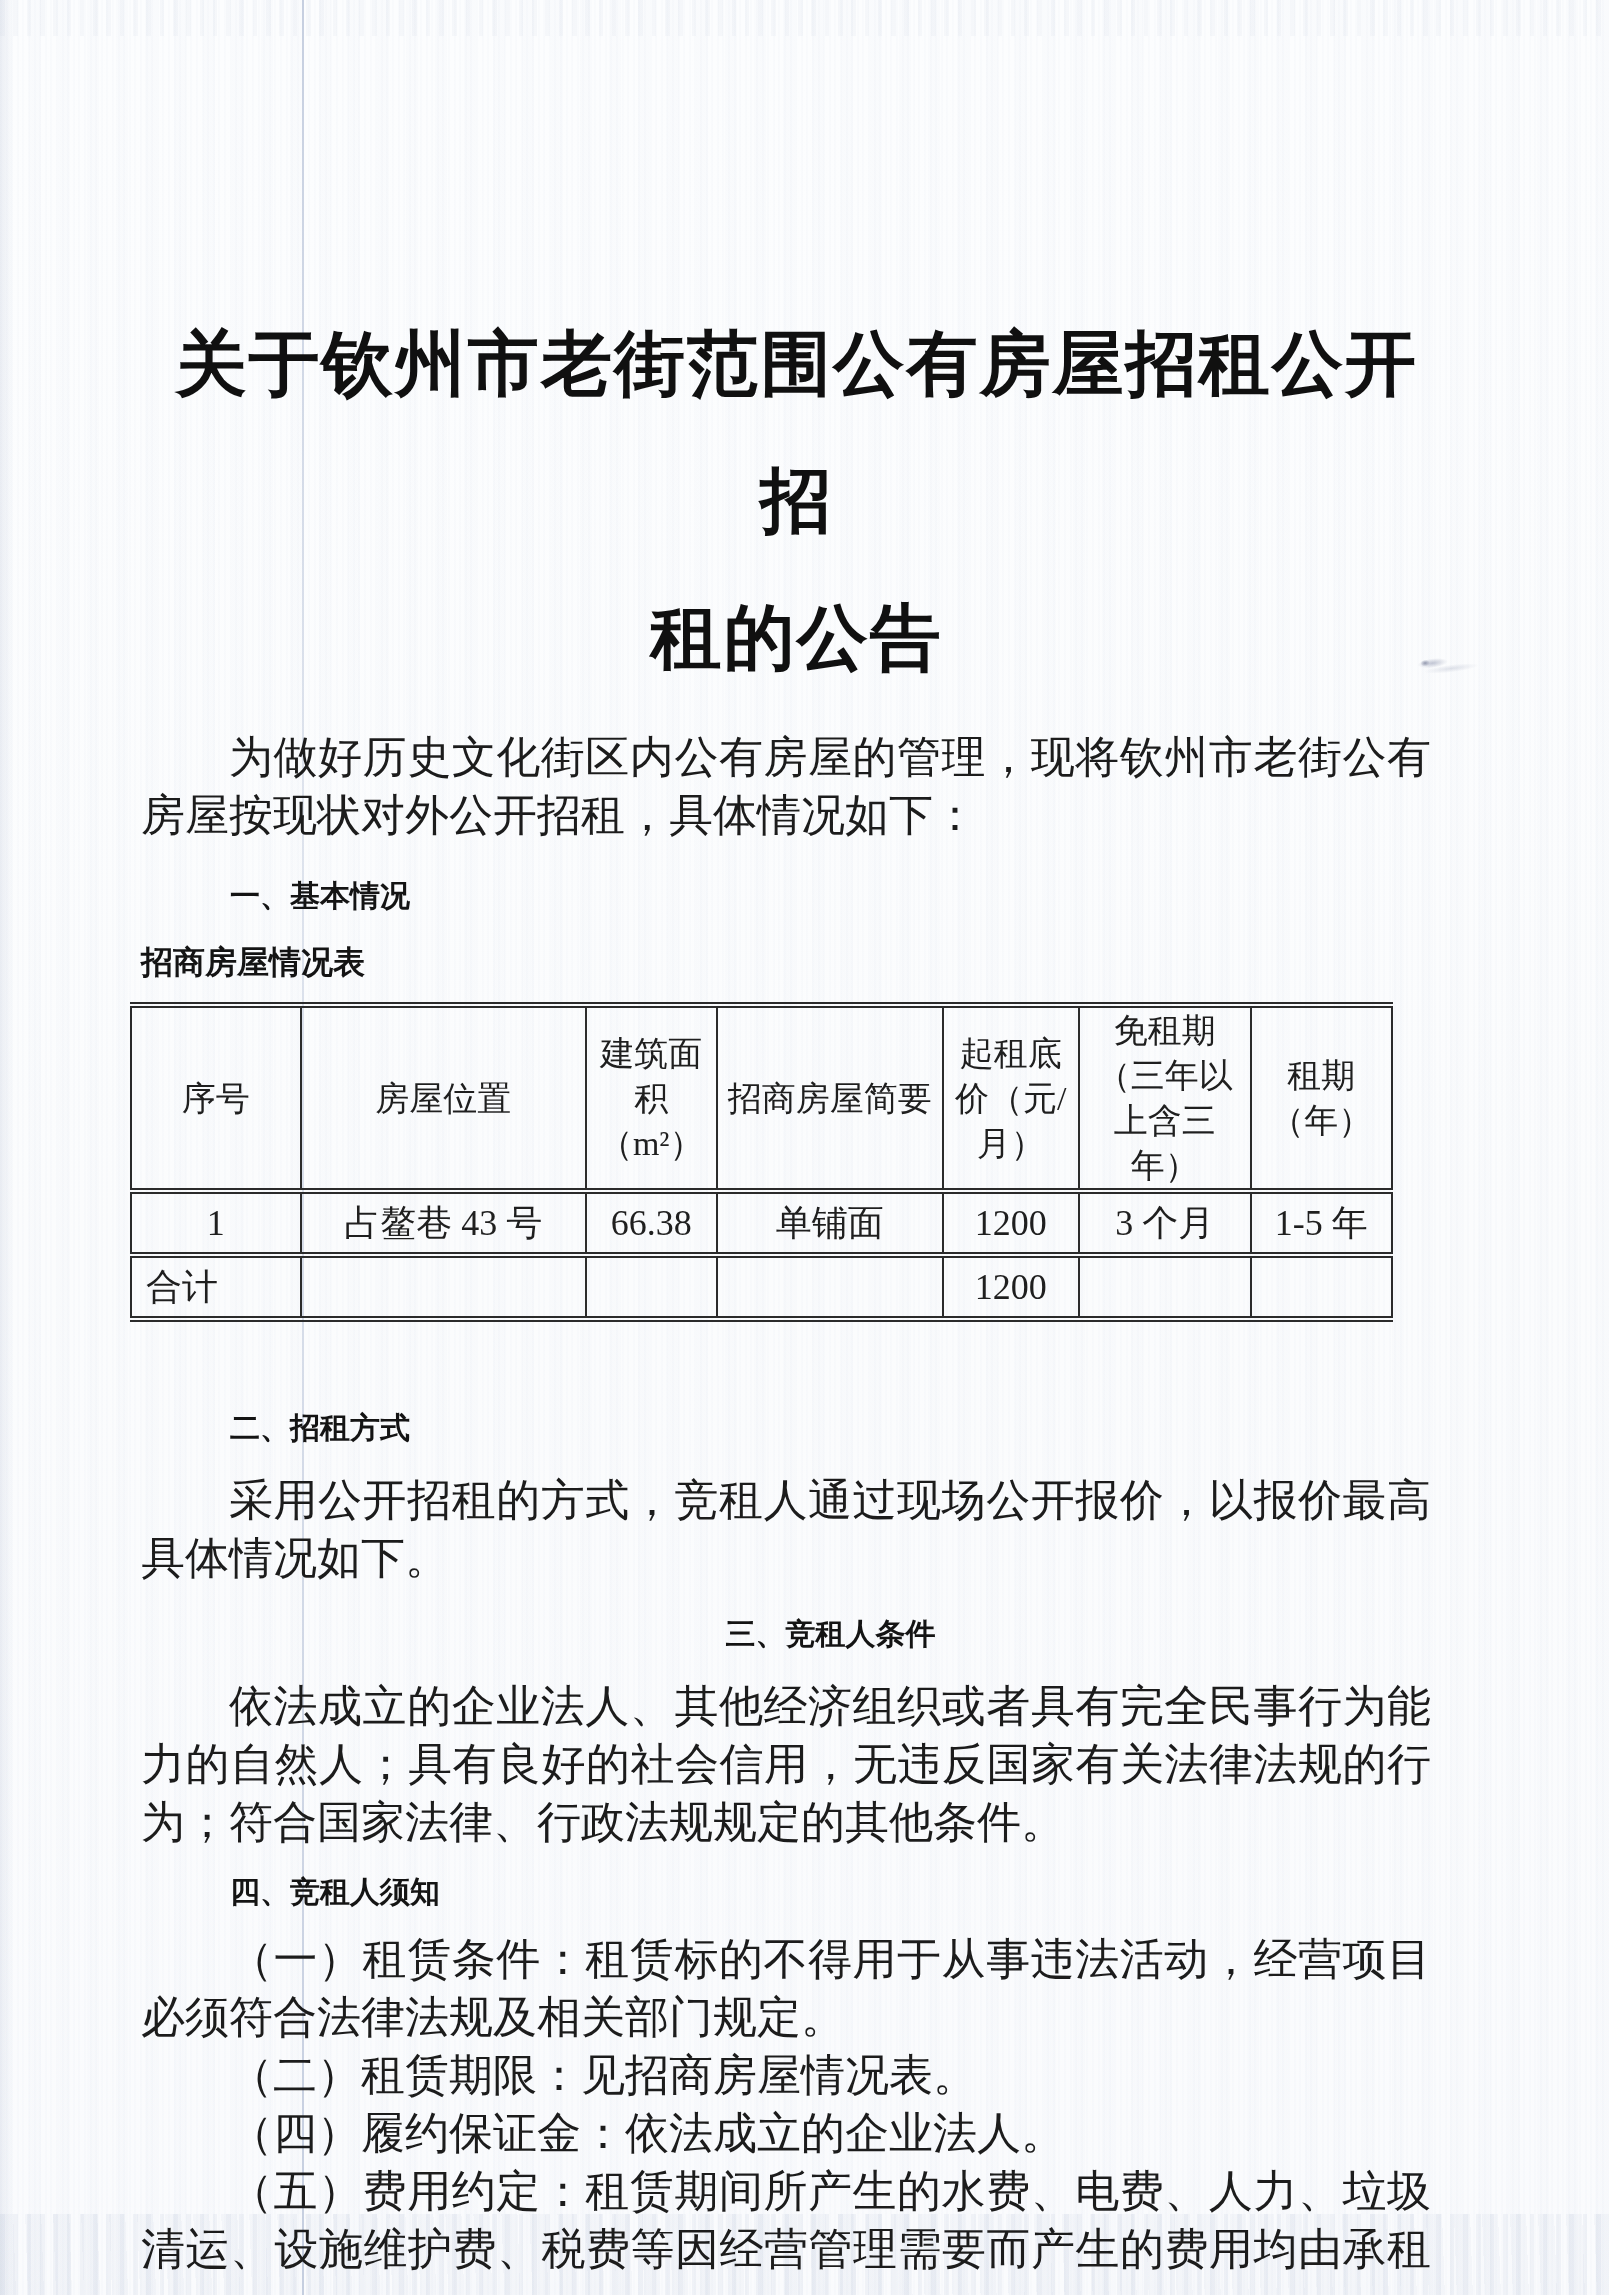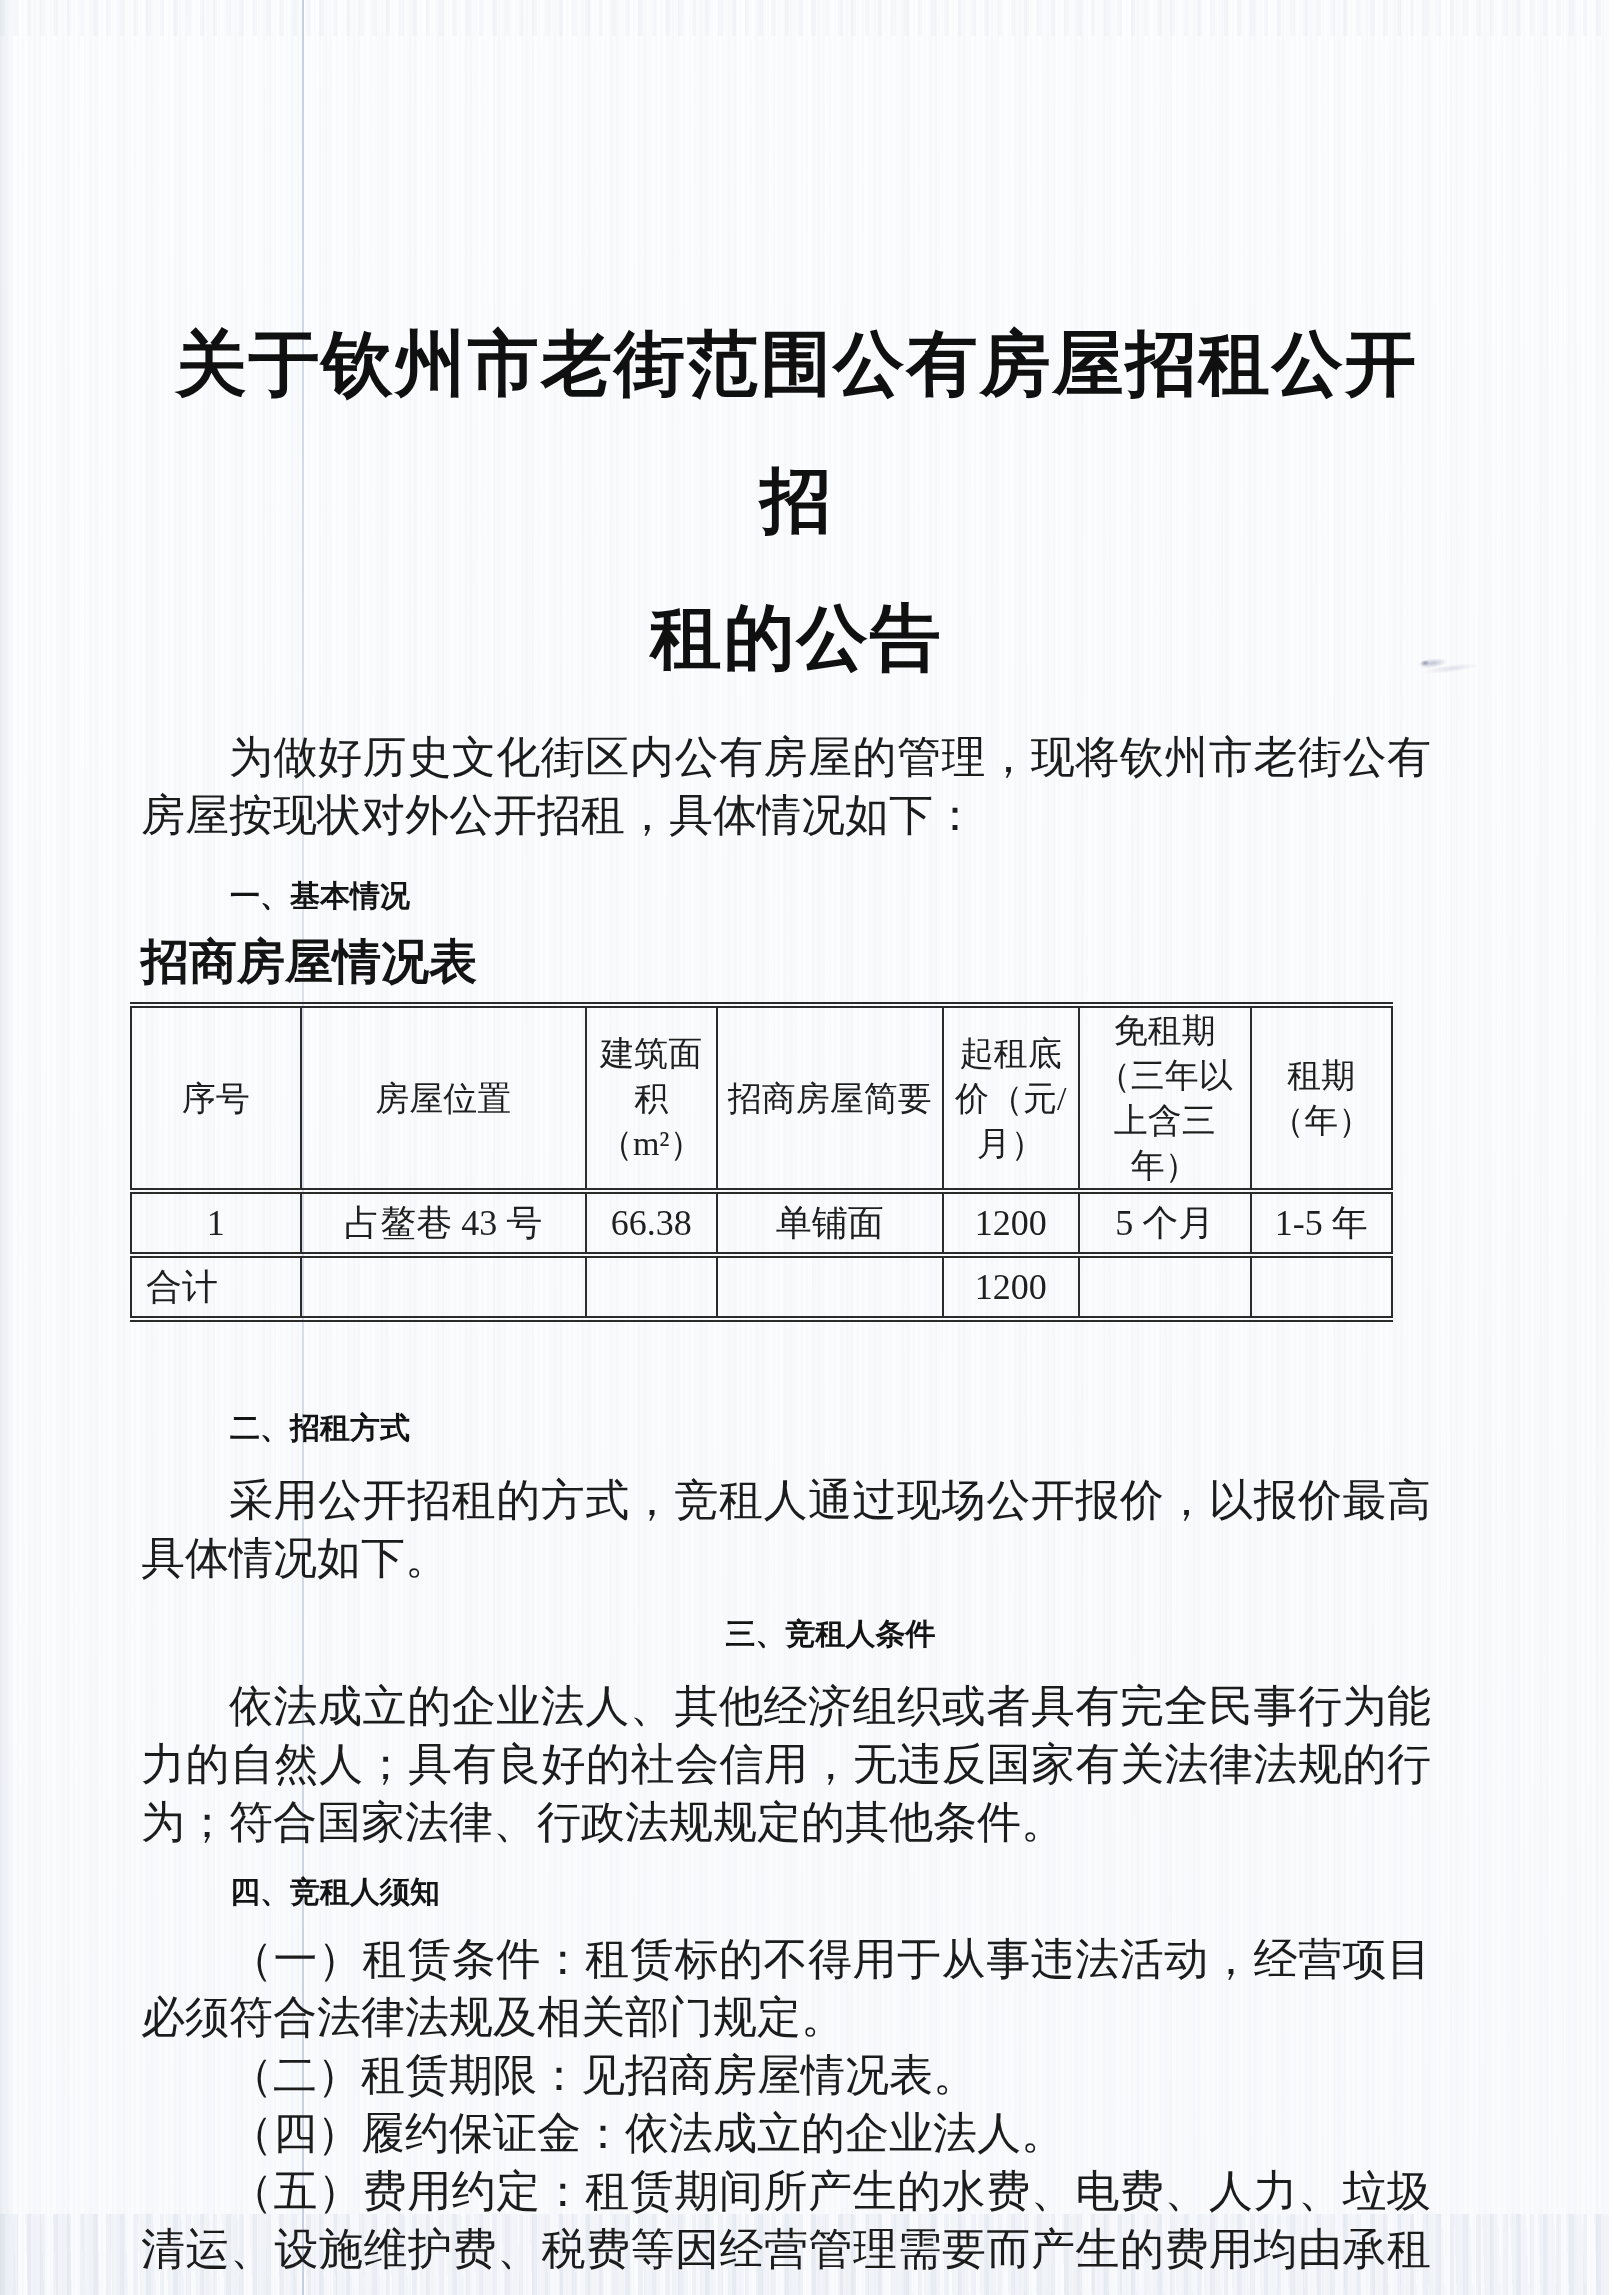--- a/index.html
+++ b/index.html
@@ -80,21 +80,21 @@
     font-family: "Liberation Sans", sans-serif;
     font-weight: 700;
     font-size: 30px;
     line-height: 66px;
     text-indent: 89px;
     color: #141414;
   }
   .table-title {
     font-family: "Liberation Sans", sans-serif;
     font-weight: 700;
-    font-size: 48px;
+    font-size: 32px;
     line-height: 58px;
     margin-top: 4.1px;
     color: #141414;
   }
   #intro       { margin-top: 22.6px; }
   #h1          { margin-top: 18.5px; }
   #housing-table { margin-top: 11.3px; margin-left: -11.3px; }
   #h2          { margin-top: 73px; }
   #p2          { margin-top: 10.3px; }
   #h3          { margin-top: 13.3px; text-align: center; }
@@ -179,21 +179,21 @@
             <th>租期（年）</th>
           </tr>
         </thead>
       <tbody>
           <tr>
             <td>1</td>
             <td>占鳌巷 43 号</td>
             <td>66.38</td>
             <td>单铺面</td>
             <td>1200</td>
-            <td>5 个月</td>
+            <td>3 个月</td>
             <td>1-5 年</td>
           </tr>
           <tr>
             <td>合计</td>
             <td></td>
             <td></td>
             <td></td>
             <td>1200</td>
             <td></td>
             <td></td>

